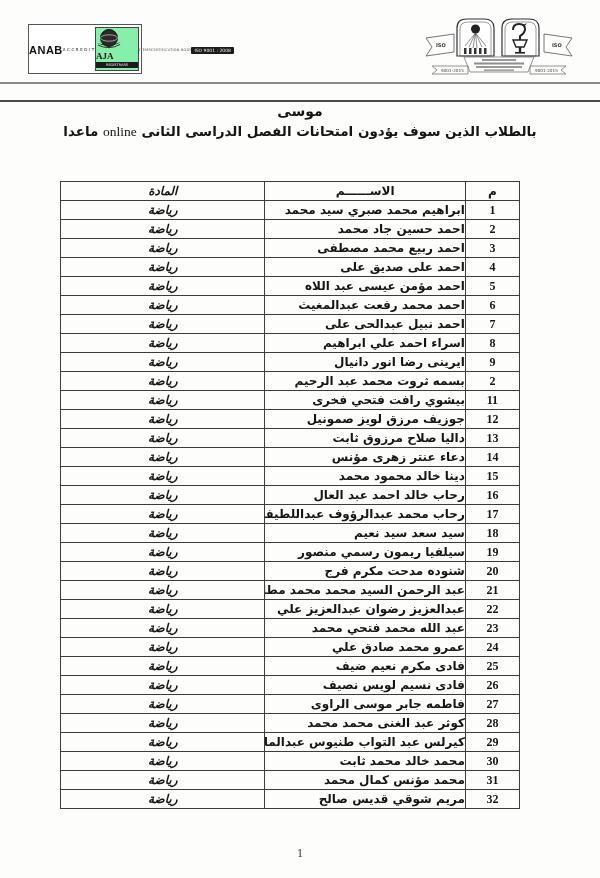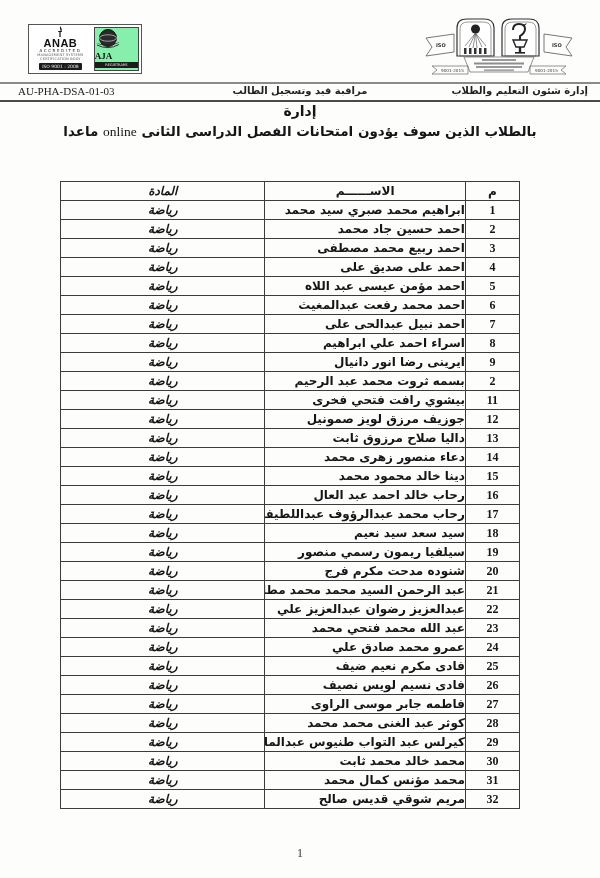--- a/index.html
+++ b/index.html
@@ -5,21 +5,21 @@
   html,body{margin:0;padding:0;background:#ffffff;}
   .page{
     position:relative;width:600px;height:878px;background:#fdfdfc;
     font-family:"DejaVu Sans",sans-serif;color:#1d1d1d;overflow:hidden;
   }
   
   .anab-box{
     position:absolute;left:28px;top:24px;width:114px;height:50px;
     border:1px solid #555;display:flex;background:#fff;box-sizing:border-box;
   }
-  .anab-left{width:64px;display:flex;flex-direction:column;align-items:center;padding-top:1px;}
+  .anab-left{width:64px;display:flex;flex-direction:row;align-items:center;padding-top:1px;}
   .torch{width:8px;height:12px;}
   .anab-word{font-family:"Liberation Sans",sans-serif;font-weight:bold;font-size:11px;letter-spacing:.5px;line-height:10px;color:#111;}
   .accredited{font-size:4px;letter-spacing:1.6px;color:#222;line-height:5px;}
   .tiny-gray{font-size:3.5px;color:#555;line-height:4px;letter-spacing:.2px;white-space:nowrap;}
   .iso-bar{margin-top:2px;background:#1b1b1b;color:#eee;font-size:4.5px;line-height:7px;padding:0 3px;border-radius:1px;white-space:nowrap;}
   .aja-sub{width:46px;margin:2px;border:1px solid #444;display:flex;flex-direction:column;box-sizing:border-box;background:#86efac;}
   .aja-word{font-family:"Liberation Serif",serif;font-size:9px;font-weight:bold;line-height:9px;color:#111;}
   .aja-bar{background:#1b1b1b;color:#eee;font-size:3.5px;line-height:6px;width:100%;text-align:center;margin-top:1px;}
   .univ-emblem{position:absolute;left:424px;top:16px;width:150px;height:64px;}
   
@@ -129,28 +129,23 @@
     <rect x="52" y="50" width="46" height="2" fill="#9a9a9a"></rect>
     <rect x="60" y="53.3" width="30" height="1.8" fill="#a5a5a5"></rect>
 
     <polygon points="8,50 44,50 44,58 8,58 13,54" fill="none" stroke="#666" stroke-width="0.7"></polygon>
     <polygon points="142,50 106,50 106,58 142,58 137,54" fill="none" stroke="#666" stroke-width="0.7"></polygon>
     <text x="17" y="56" font-size="4.2" fill="#444">9001-2015</text>
     <text x="111" y="56" font-size="4.2" fill="#444">9001-2015</text>
   </svg>
 
   <div class="rule-thin"></div>
-  <div class="meta-row">
-    <span class="doc-code">AU-PHA-DSA-01-03</span>
-    <span class="band-center">مراقبة قيد وتسجيل الطالب</span>
-    <span class="band-right">إدارة شئون التعليم والطلاب</span>
-  </div>
   <div class="rule-thick"></div>
 
-  <div class="doc-title">إدارة</div>
+  <div class="doc-title">موسى</div>
   <div class="notice" dir="rtl">
     <div><span>بالطلاب الذين سوف يؤدون امتحانات الفصل الدراسى الثانى </span><span class="latin">online</span><span>  ماعدا</span></div>
   </div>
 
   <table class="students" dir="rtl">
     <colgroup>
         <col style="width:54px">
         <col style="width:200px">
         <col style="width:204px">
       </colgroup>
@@ -222,21 +217,21 @@
       <td class="c-name">جوزيف مرزق لويز صمونيل</td>
       <td class="c-sub">رياضة</td>
     </tr>
         <tr>
       <td class="c-no">13</td>
       <td class="c-name">داليا صلاح مرزوق ثابت</td>
       <td class="c-sub">رياضة</td>
     </tr>
         <tr>
       <td class="c-no">14</td>
-      <td class="c-name">دعاء منصور زهرى محمد</td>
+      <td class="c-name">دعاء عنتر زهرى مؤنس</td>
       <td class="c-sub">رياضة</td>
     </tr>
         <tr>
       <td class="c-no">15</td>
       <td class="c-name">دينا خالد محمود محمد</td>
       <td class="c-sub">رياضة</td>
     </tr>
         <tr>
       <td class="c-no">16</td>
       <td class="c-name">رحاب خالد احمد عبد العال</td>

